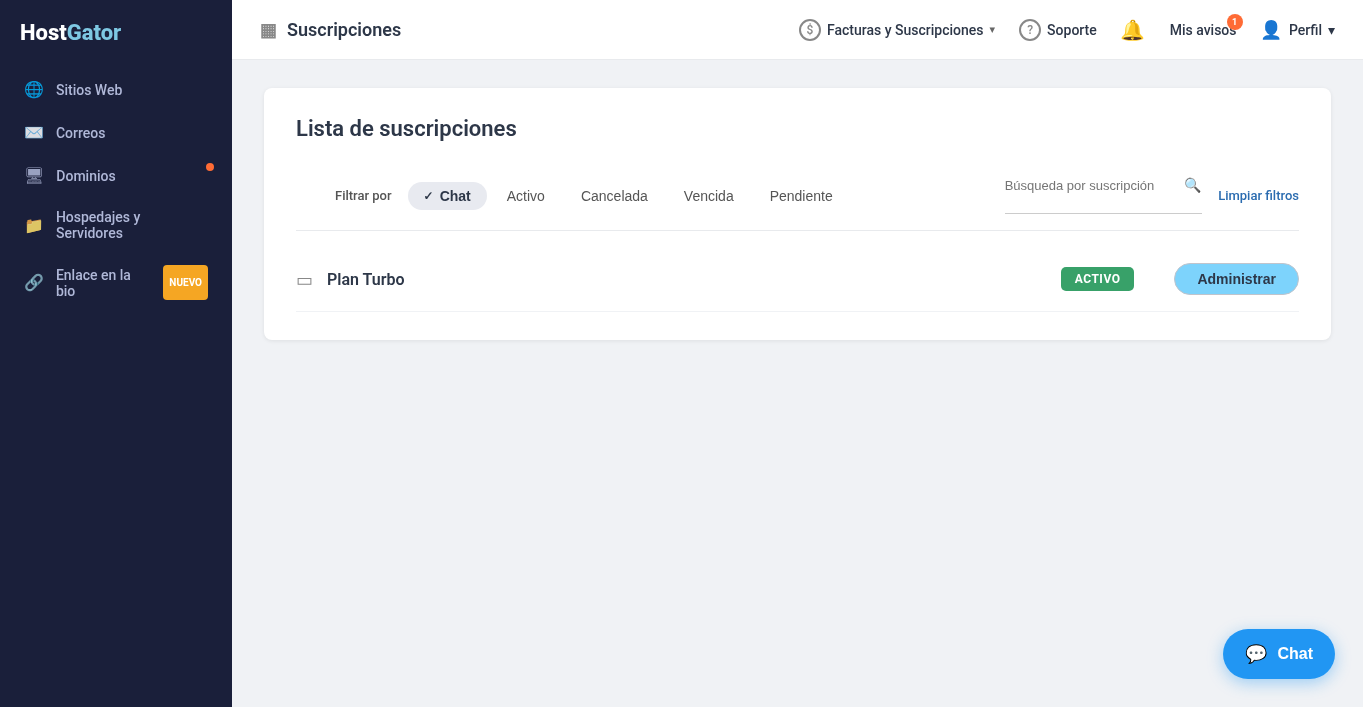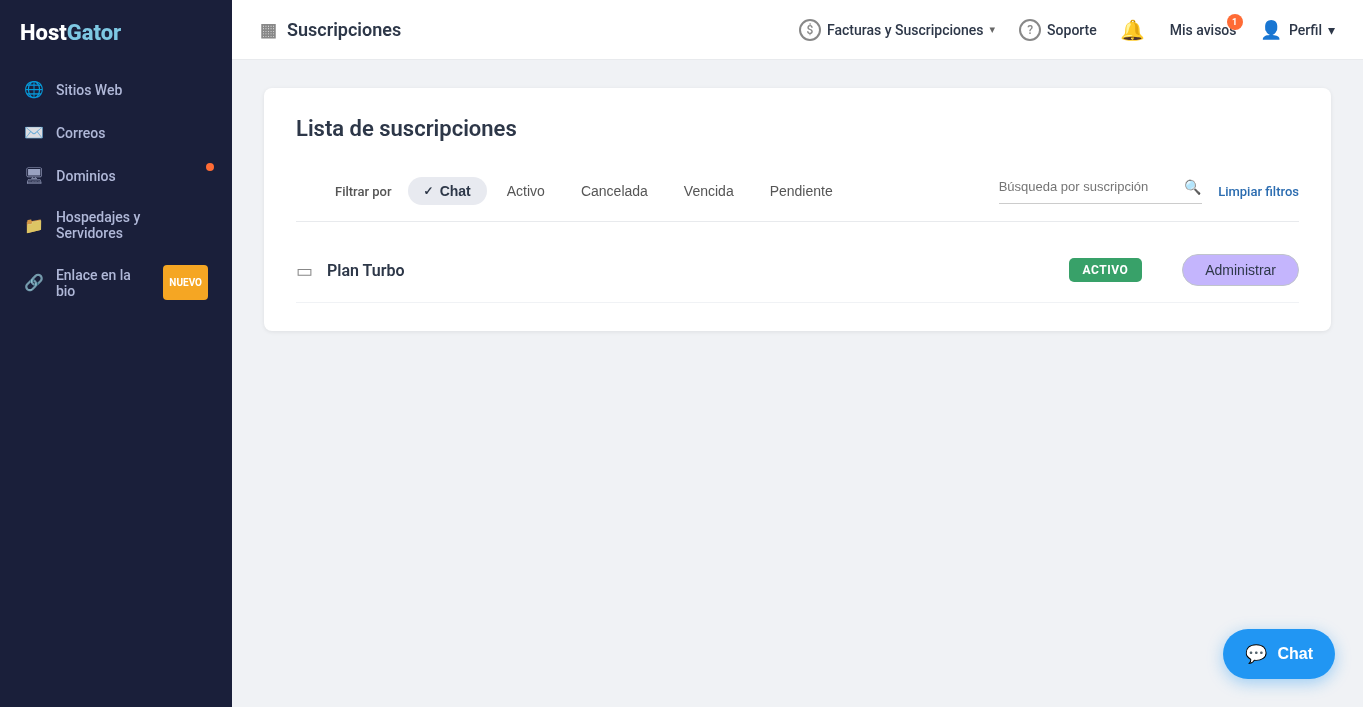--- a/index.html
+++ b/index.html
@@ -224,22 +224,21 @@
 
     .filter-right {
       display: flex;
       align-items: center;
       gap: 16px;
     }
     .search-wrap {
       display: flex;
       align-items: center;
       border-bottom: 1px solid #ccc;
-      padding-bottom: 8px;
-      gap: 6px;
+      padding-bottom: 20px;
     }
     .search-wrap input {
       border: none;
       outline: none;
       font-size: 13px;
       color: #666;
       background: transparent;
       width: 180px;
     }
     .search-icon { color: #888; font-size: 14px; }
@@ -288,27 +287,27 @@
       color: #fff;
       font-size: 12px;
       font-weight: 700;
       padding: 5px 14px;
       border-radius: 5px;
       margin-right: 40px;
       letter-spacing: 0.5px;
     }
     .sub-manage-btn {
       border: 1.5px solid #c0c4cc;
-      background: #c4b5fd;
+      background: #7dd3fc;
       border-radius: 20px;
       padding: 7px 22px;
       font-size: 14px;
       color: #2d3748;
       cursor: pointer;
-      font-weight: 400;
+      font-weight: 700;
     }
 
     
     .chat-btn {
       position: fixed;
       bottom: 28px;
       right: 28px;
       background: #2196f3;
       color: #fff;
       border: none;

